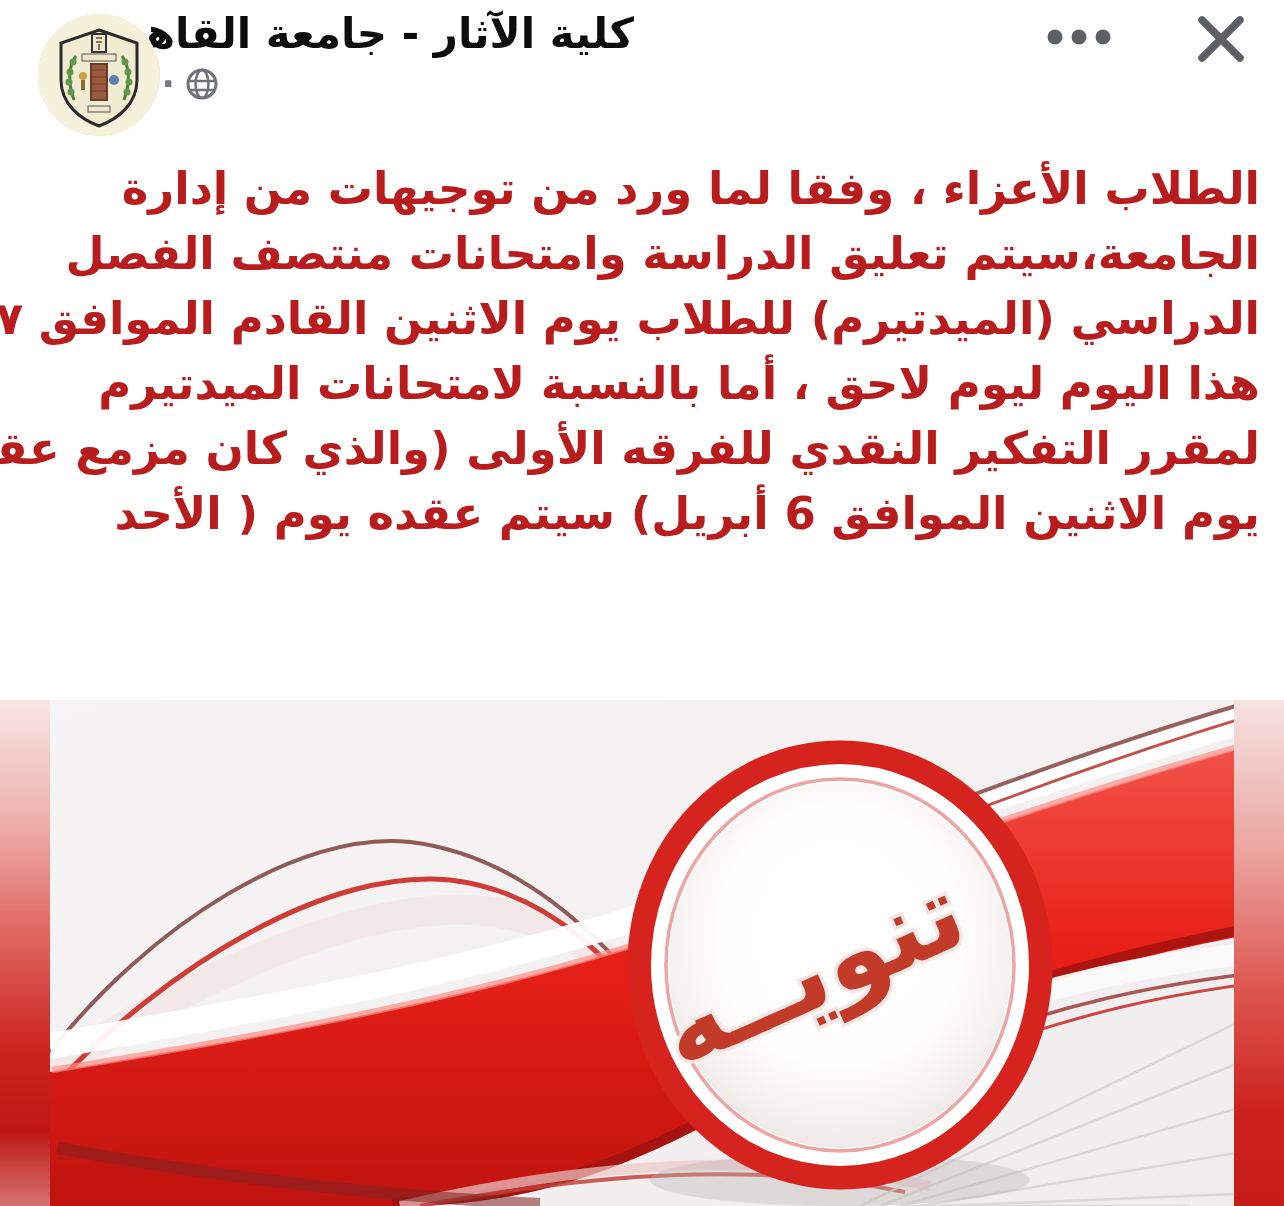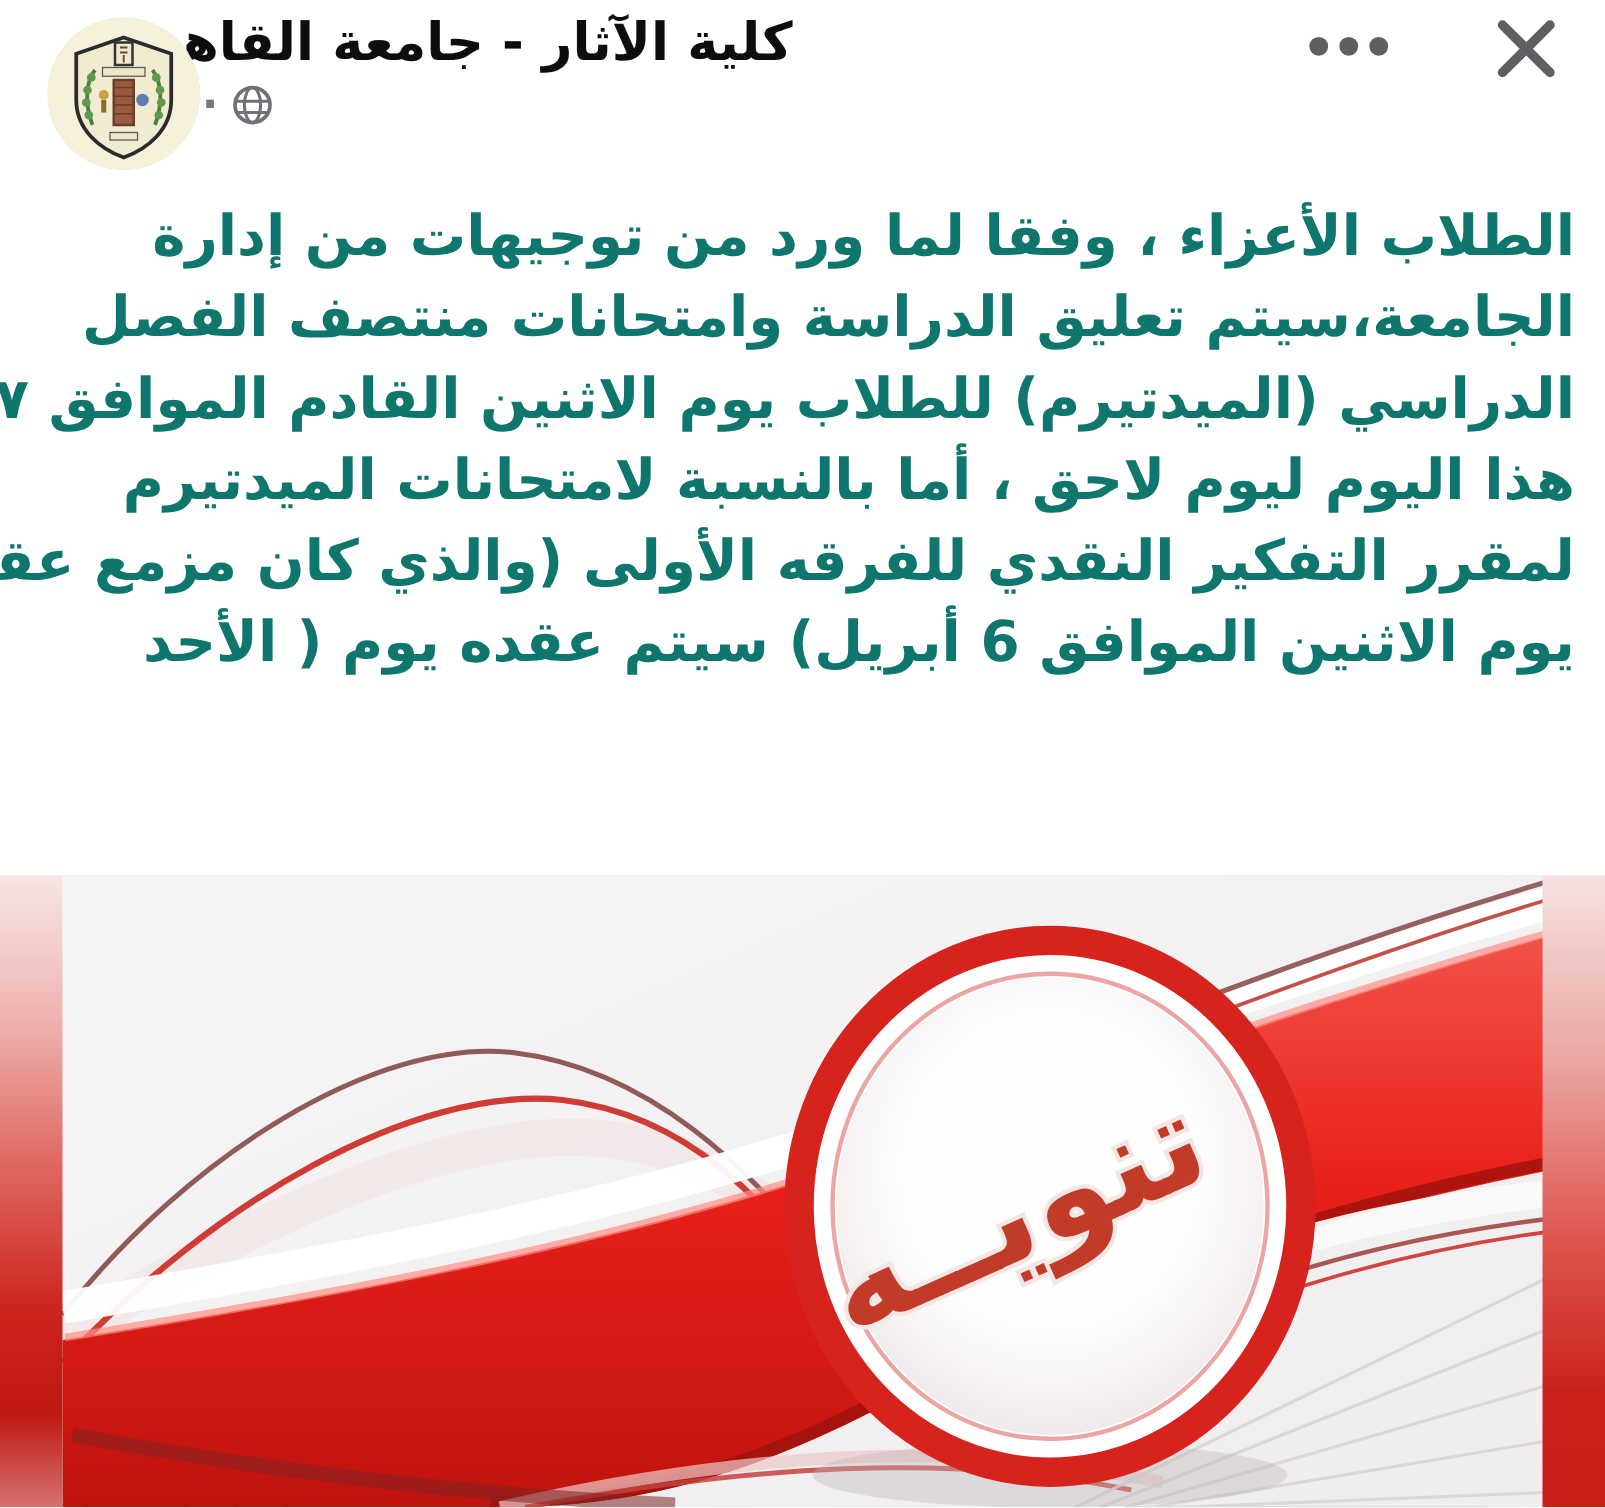--- a/index.html
+++ b/index.html
@@ -13,21 +13,21 @@
   .hmeta{margin-left:95px;padding-top:8px;}
   .page-name{direction:rtl;width:fit-content;font-size:42px;font-weight:700;color:#0d0d0d;line-height:52px;cursor:pointer;}
   .sub{display:flex;align-items:center;gap:10px;margin-top:4px;color:#75797f;font-size:35px;line-height:40px;}
   .mid-dot{font-weight:700;}
   .hactions button{position:absolute;background:none;border:none;padding:6px;cursor:pointer;line-height:0;}
   .menu-btn{right:166px;top:22px;}
   .close-btn{right:28px;top:4px;}
 
   
   .body-text{direction:rtl;text-align:right;margin-top:10px;padding:0 24px 0 20px;
-             font-size:45px;font-weight:700;color:#0f766e;line-height:65px;overflow:hidden;}
+             font-size:45px;font-weight:700;color:#b91c1c;line-height:65px;overflow:hidden;}
   .body-text .line{white-space:nowrap;}
 
   
   .post-image{position:absolute;left:0;top:700px;width:1284px;height:506px;cursor:pointer;}
   .post-image svg{display:block;}
 </style>
 </head>
 <body>
 
 <div class="post">

